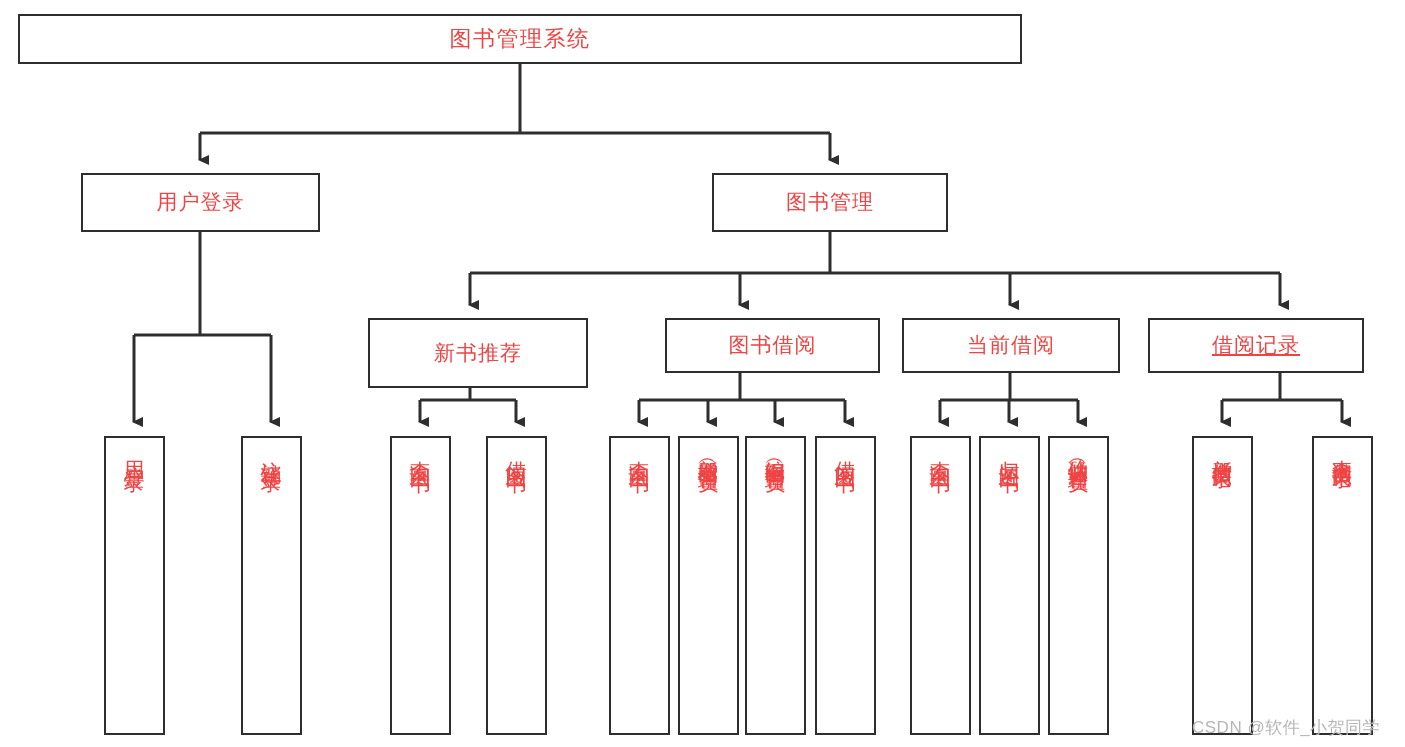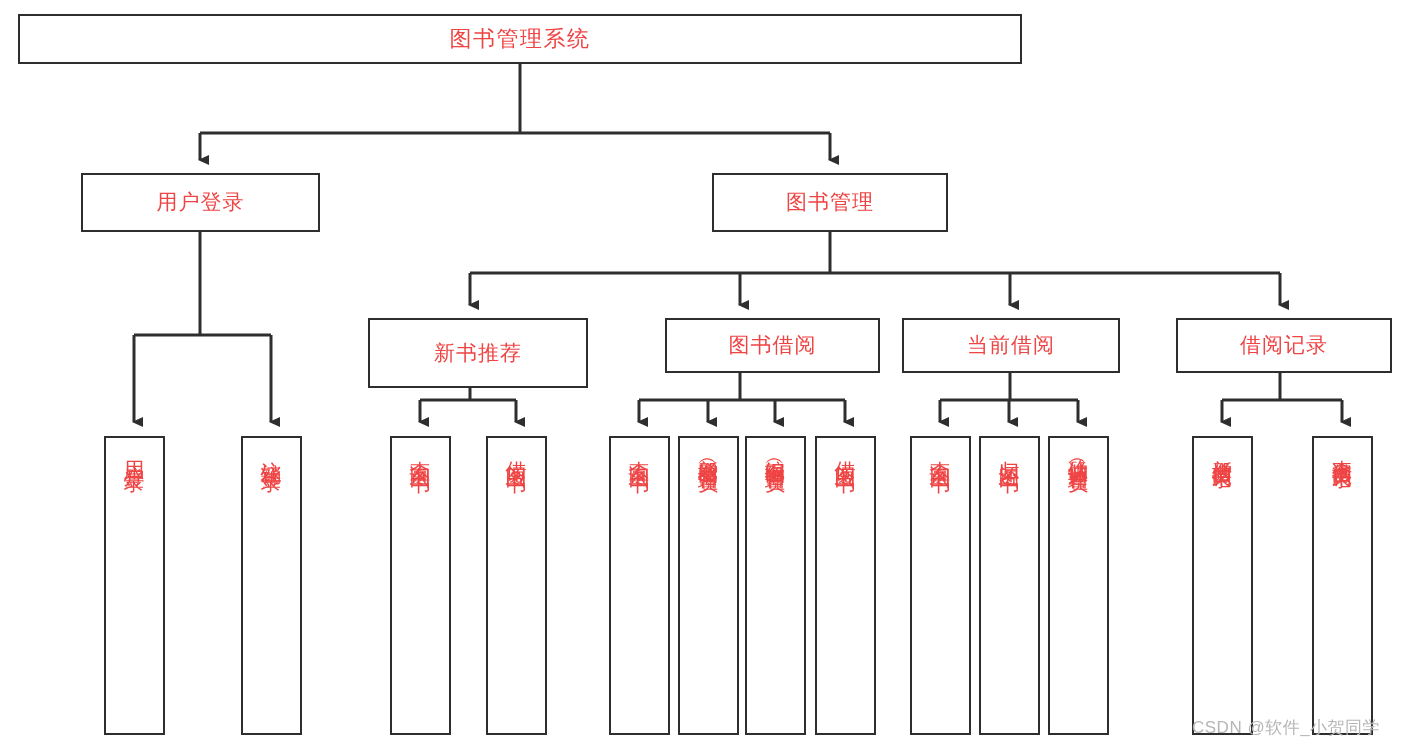--- a/index.html
+++ b/index.html
@@ -141,21 +141,21 @@
 
   <div class="node horiz" style="left:368px;top:318px;width:220px;height:70px;">
     <span class="node-label">新书推荐</span>
   </div>
   <div class="node horiz" style="left:633px;top:318px;width:215px;height:55px;margin-left:32px;">
     <span class="node-label">图书借阅</span>
   </div>
   <div class="node horiz" style="left:902px;top:318px;width:218px;height:55px;align-items:center;">
     <span class="node-label">当前借阅</span>
   </div>
-  <div class="node horiz" style="left:1176px;top:318px;width:216px;height:55px;">
+  <div class="node horiz" style="left:1148px;top:318px;width:216px;height:55px;text-decoration:underline;">
     <span class="node-label">借阅记录</span>
   </div>
 
   <div class="node vert" style="left:104px;top:436px;width:61px;height:299px;">
     <span class="node-label">用户登录</span>
   </div>
   <div class="node vert" style="left:241px;top:436px;width:61px;height:299px;">
     <span class="node-label">注销登录</span>
   </div>
 

